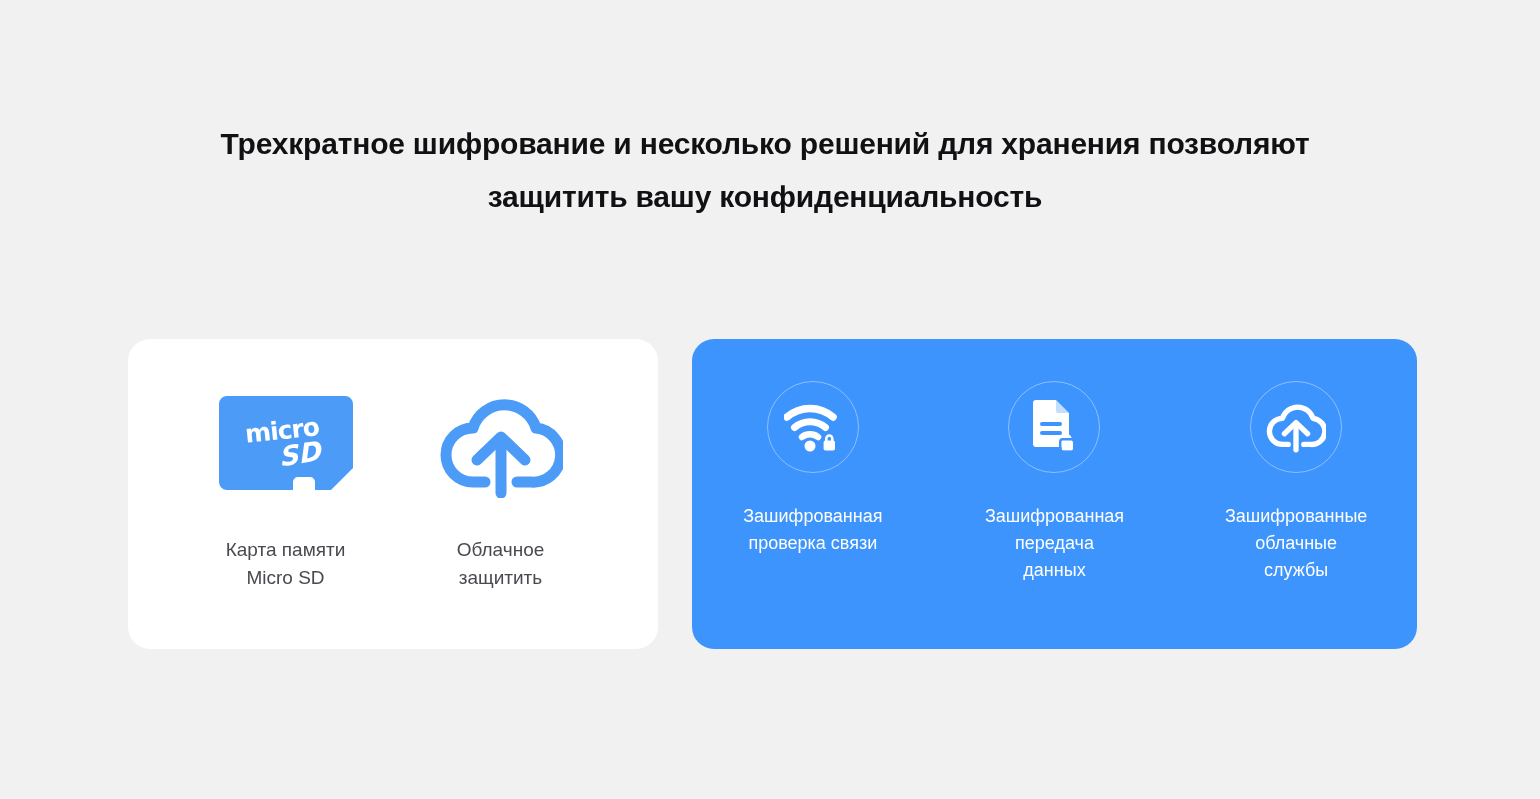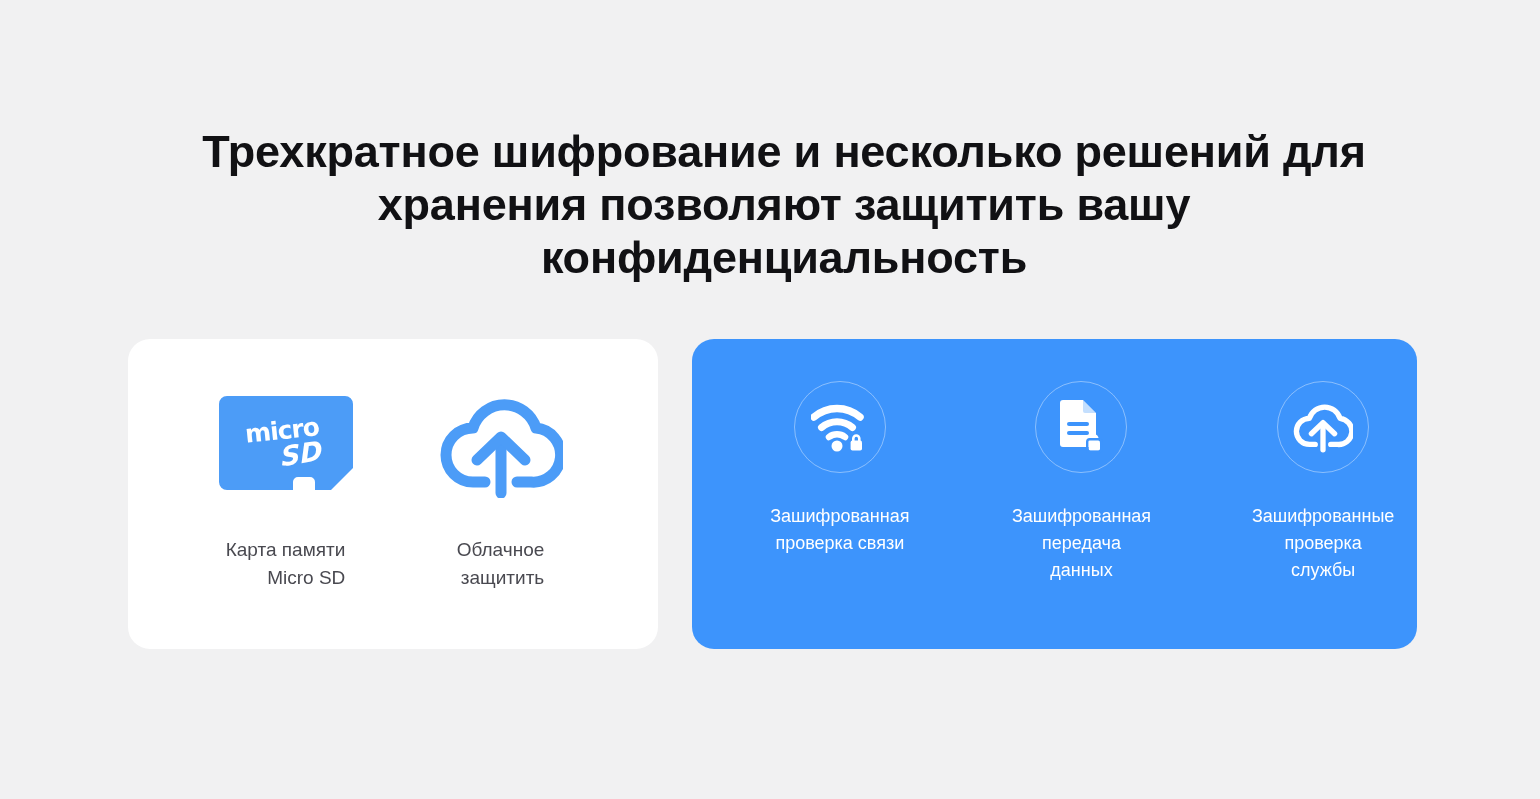--- a/index.html
+++ b/index.html
@@ -15,30 +15,29 @@
   .page {
     position: relative;
     width: 1540px;
     height: 799px;
     background: #F1F1F2;
   }
 
   
   .heading {
     position: absolute;
-    left: 184px;
+    left: 165px;
     top: 117px;
     width: 1200px;
     text-align: center;
-    font-size: 45px;
+    font-size: 30px;
     font-weight: bold;
     line-height: 53px;
     color: #111114;
     letter-spacing: -0.2px;
-    margin-top: 8px;
   }
 
   
   .cards {
     position: absolute;
     left: 128px;
     top: 339px;
   }
 
   .card-white {
@@ -86,36 +85,35 @@
     display: flex;
     align-items: center;
     justify-content: center;
   }
 
   .w-label {
     margin-top: 36px;
     font-size: 19px;
     line-height: 28px;
     color: #494950;
-    text-align: right;
+    text-align: center;
     white-space: pre-line;
   }
 
   
   .blue-items {
     position: absolute;
     left: 0;
     top: 0;
     width: 725px;
     height: 310px;
     display: flex;
     align-items: flex-start;
     justify-content: space-around;
     padding-top: 42px;
-    margin-left: 27px;
   }
 
   .b-item {
     width: 200px;
     display: flex;
     flex-direction: column;
     align-items: center;
   }
 
   .b-circle {
@@ -258,21 +256,21 @@
 
         <div class="b-item">
           <div class="b-circle">
             <svg width="60" height="52" viewBox="0 0 124 104" aria-hidden="true">
               <path d="M46 88 H34 A27 27 0 0 1 34 34 A33 33 0 0 1 97 34 A25 25 0 0 1 92 88 H78" fill="none" stroke="#FFFFFF" stroke-width="11" stroke-linecap="round" stroke-linejoin="round"></path>
               <path d="M62 99 V46" fill="none" stroke="#FFFFFF" stroke-width="11" stroke-linecap="round"></path>
               <path d="M38 66 L62 43 L86 66" fill="none" stroke="#FFFFFF" stroke-width="11" stroke-linecap="round" stroke-linejoin="round"></path>
             </svg>
           </div>
           <div class="b-label">Зашифрованные
-проверка
+облачные
 службы</div>
         </div>
 
       </div>
     </div>
 
   </div>
 </div>
 
 </body></html>

